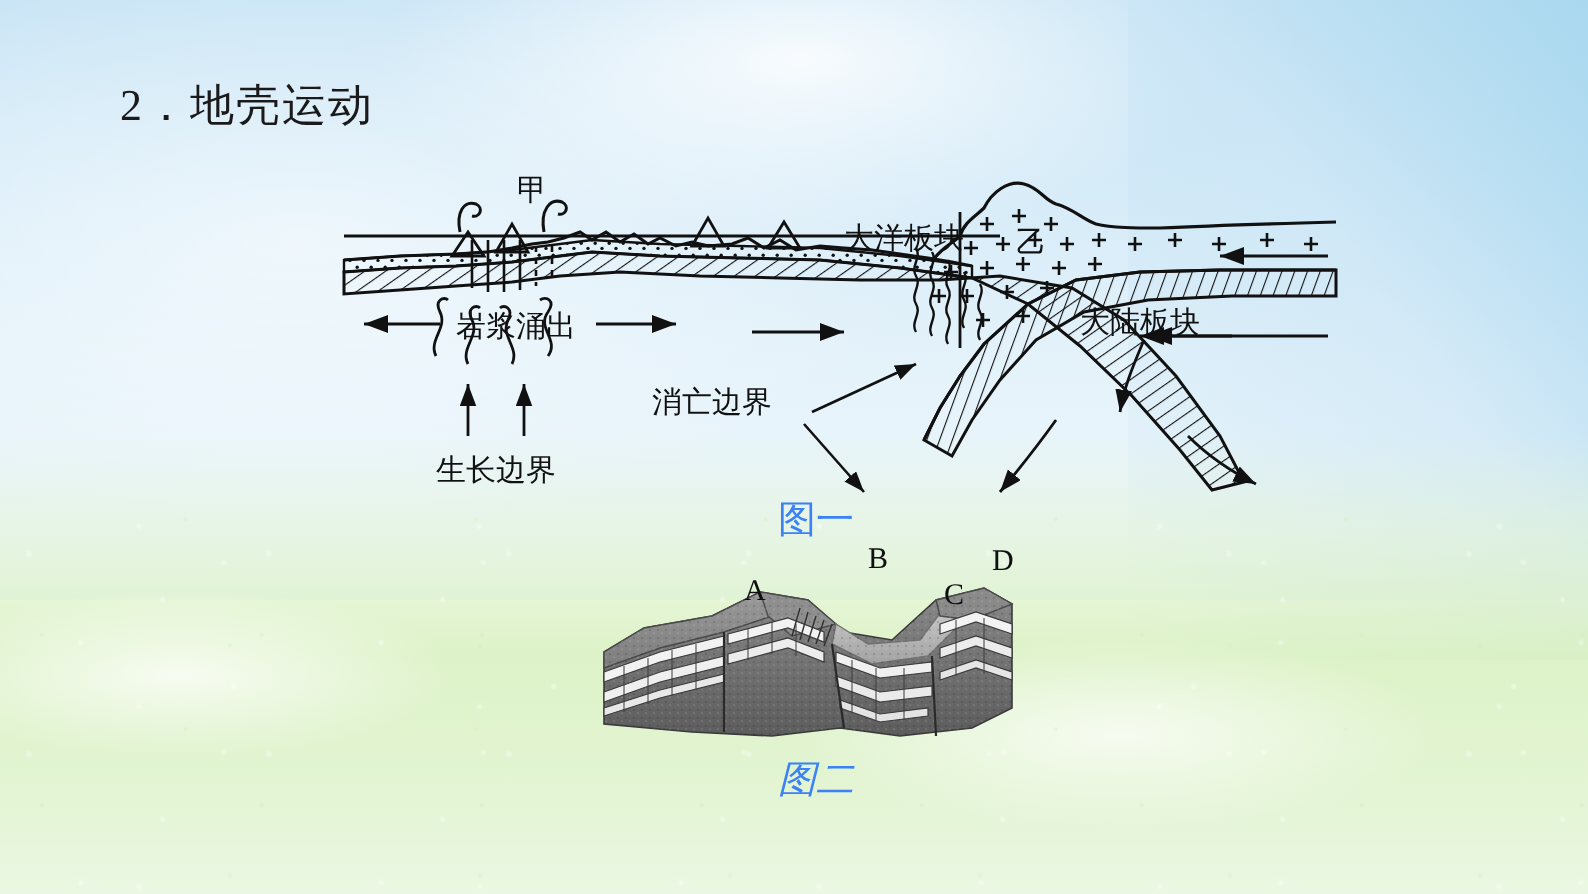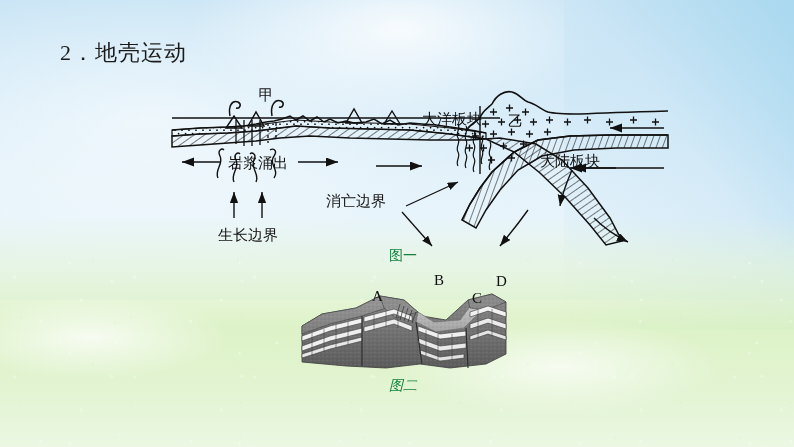--- a/index.html
+++ b/index.html
@@ -79,22 +79,22 @@
     position: absolute;
     left: 170px;
     top: 78px;
     width: 500px;
     height: 175px;
   }
   #fig1-wrap svg { display:block; }
 
   .fig-caption {
     position: absolute;
-    font-size: 14px;
-    color: #15803d;
+    font-size: 19px;
+    color: #3b82f6;
     white-space: nowrap;
     font-family: "Liberation Serif", "DejaVu Serif", serif;
   }
   #fig1-caption { left: 389px; top: 247px; }
   #fig2-caption { left: 389px; top: 377px; font-style: italic; }
 
   
   #fig2-wrap {
     position: absolute;
     left: 300px;

